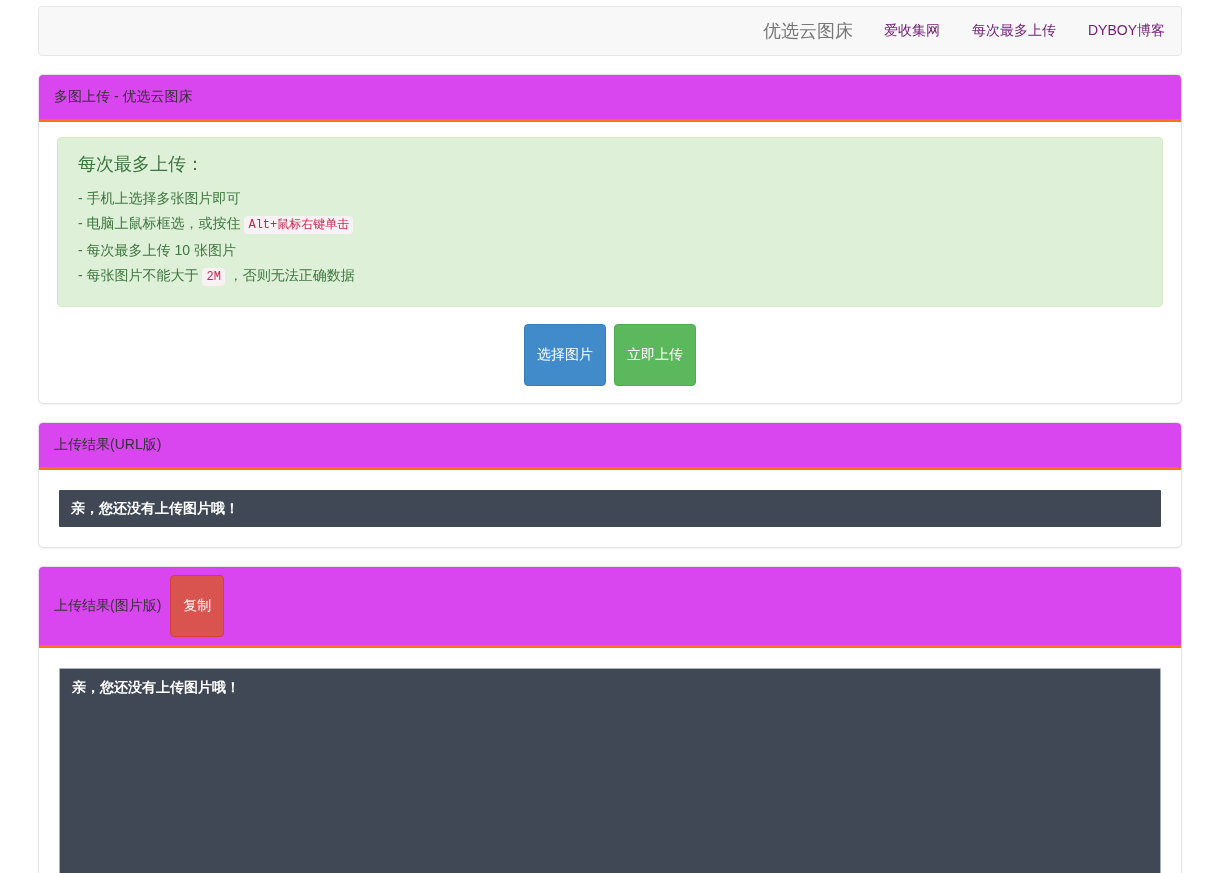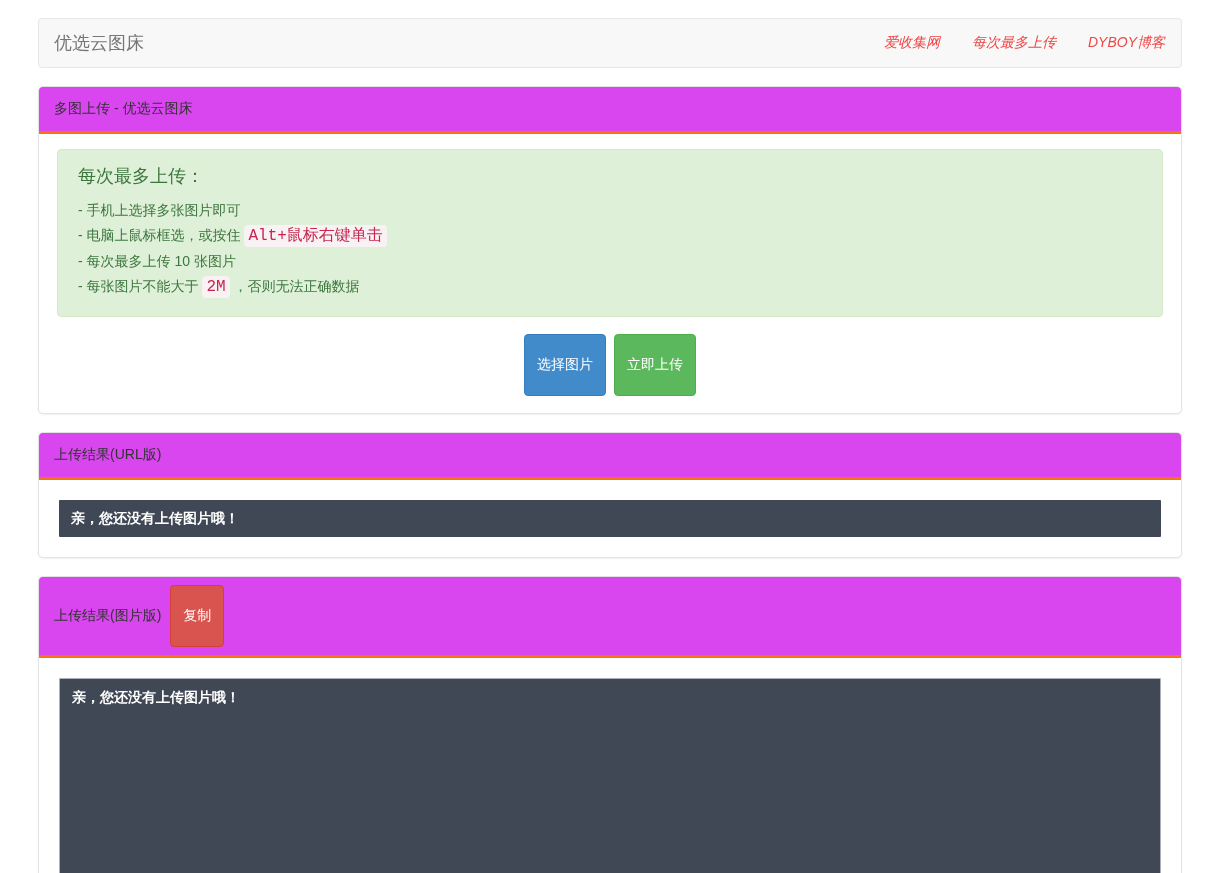--- a/index.html
+++ b/index.html
@@ -9,47 +9,46 @@
     height: 873px;
     font-family: "Liberation Sans", "DejaVu Sans", sans-serif;
     font-size: 14px;
     color: #333;
     overflow: hidden;
   }
   .container { margin: 0 38px; width: 1144px; }
 
   
   .navbar {
-    margin-top: 18px;
+    margin-top: 6px;
     height: 50px;
     background: #f8f8f8;
     border: 1px solid #e7e7e7;
     border-radius: 4px;
     display: flex;
     align-items: center;
-    justify-content: space-between;
+    justify-content: flex-end;
   }
   .navbar-brand {
     font-size: 18px;
     color: #777;
     padding: 0 15px;
     text-decoration: none;
     cursor: pointer;
   }
   .navbar-links { display: flex; align-items: center; height: 100%; }
   .nav-link {
-    color: #ef4444;
+    color: #701a75;
     font-size: 14px;
     padding: 0 16px;
     height: 100%;
     display: flex;
     align-items: center;
     text-decoration: none;
     cursor: pointer;
-    font-style: italic;
   }
 
   
   .panel {
     margin-top: 18px;
     background: #fff;
     border: 1px solid #e3e3e3;
     border-radius: 5px;
     box-shadow: 0 1px 2px rgba(0,0,0,.06);
     overflow: hidden;
@@ -71,21 +70,21 @@
     background: #dff0d8;
     border: 1px solid #d6e9c6;
     border-radius: 4px;
     color: #3c763d;
     padding: 14px 20px 16px 20px;
   }
   .alert-title { font-size: 18px; font-weight: 400; margin-bottom: 10px; }
   .alert-line { line-height: 25px; font-size: 14px; }
   .code-chip {
     font-family: "Liberation Mono", "DejaVu Sans Mono", monospace;
-    font-size: 16px;
+    font-size: 12px;
     color: #c7254e;
     background: #f9f2f4;
     padding: 2px 4px;
     border-radius: 4px;
   }
   .bold-num { font-weight: normal; }
 
   
   .btn-row { text-align: center; margin-top: 17px; margin-bottom: 2px; }
   .btn {

